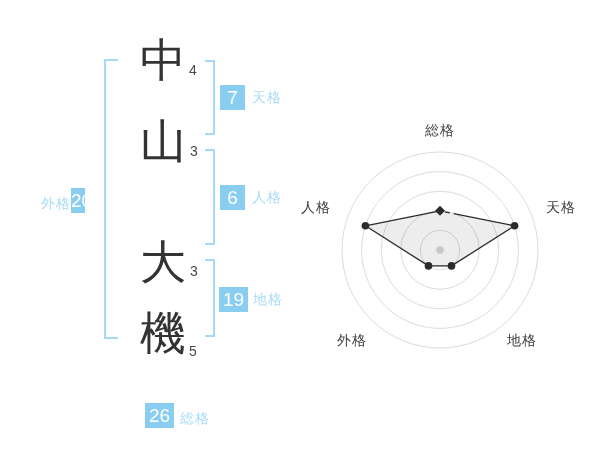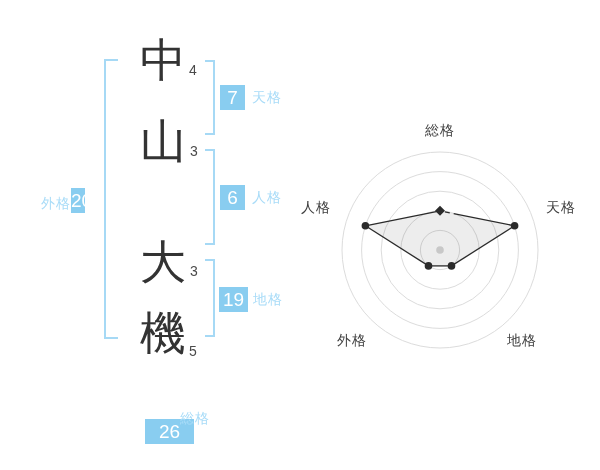--- a/index.html
+++ b/index.html
@@ -64,21 +64,21 @@
 
   <div class="badge" style="left:220px;top:185px;width:25px">6</div>
   <div class="blabel" style="left:252px;top:190px">人格</div>
 
   <div class="badge" style="left:219px;top:287px;width:29px">19</div>
   <div class="blabel" style="left:253px;top:292px">地格</div>
 
   <div class="blabel" style="left:41px;top:196px">外格</div>
   <div class="badge" style="left:71px;top:188px;width:14px">20</div>
 
-  <div class="badge" style="left:145px;top:419px;width:49px">26</div>
+  <div class="badge" style="left:145px;top:403px;width:29px">26</div>
   <div class="blabel" style="left:180px;top:411px">総格</div>
 
   <div class="radar">
     <svg width="290" height="290" viewBox="0 0 290 290">
         <circle cx="140" cy="155" r="19.6" fill="none" stroke="#dcdcdc" stroke-width="1"></circle>
         <circle cx="140" cy="155" r="39.2" fill="none" stroke="#dcdcdc" stroke-width="1"></circle>
         <circle cx="140" cy="155" r="58.8" fill="none" stroke="#dcdcdc" stroke-width="1"></circle>
         <circle cx="140" cy="155" r="78.4" fill="none" stroke="#dcdcdc" stroke-width="1"></circle>
         <circle cx="140" cy="155" r="98.0" fill="none" stroke="#dcdcdc" stroke-width="1"></circle>
         <polygon points="140.0,115.8 214.6,130.8 151.5,170.9 128.5,170.9 65.4,130.8" fill="#000000" fill-opacity="0.07" stroke="none"></polygon>

